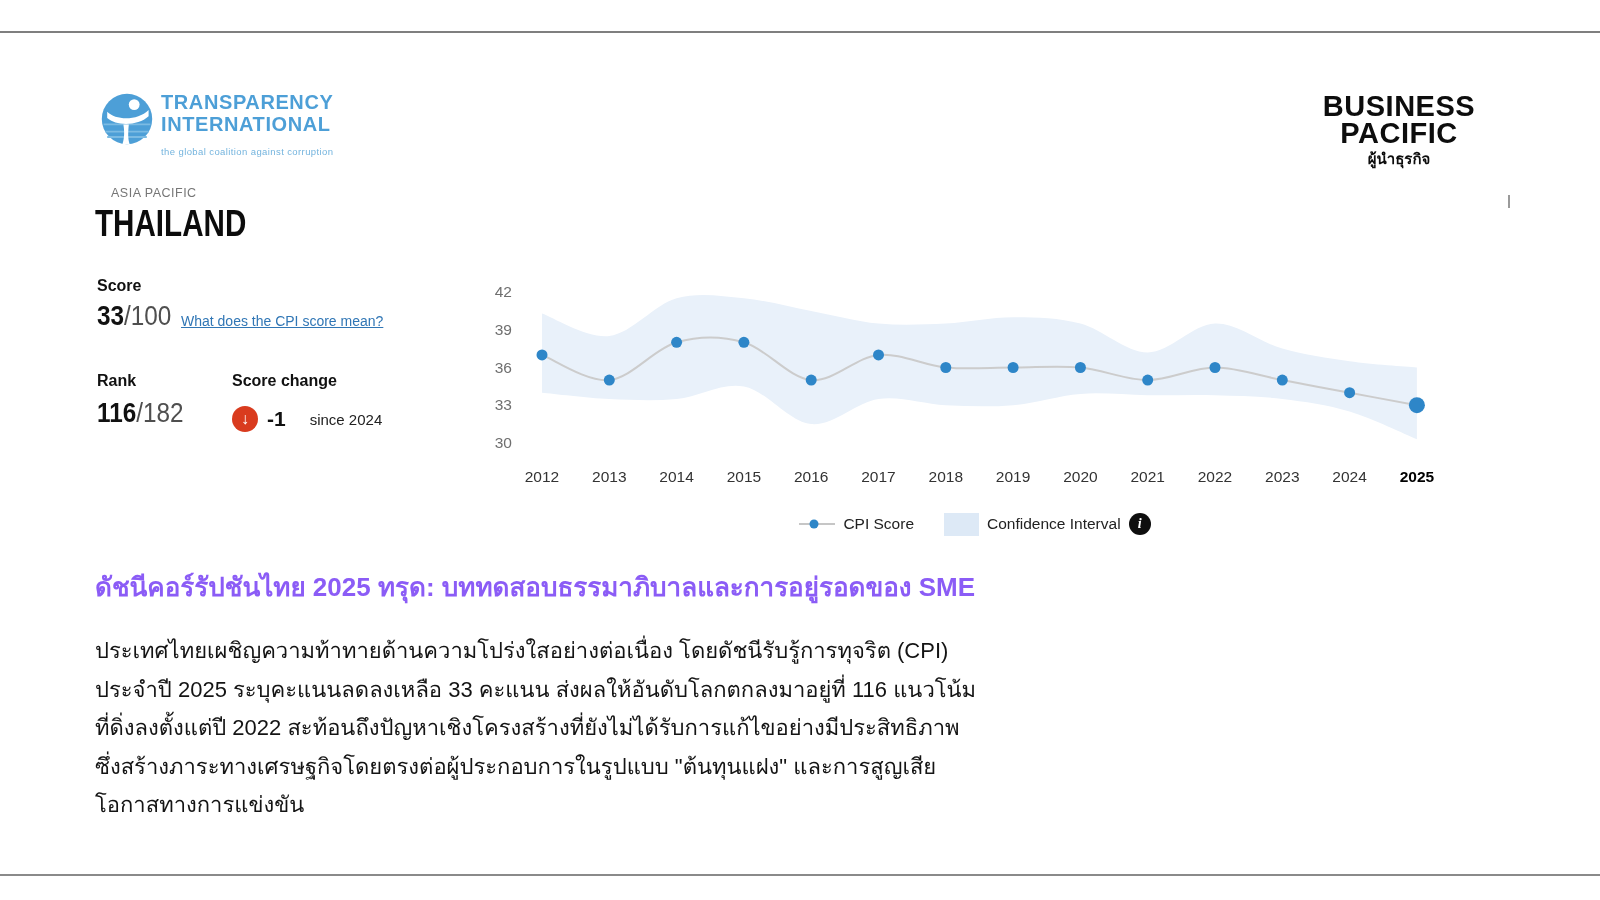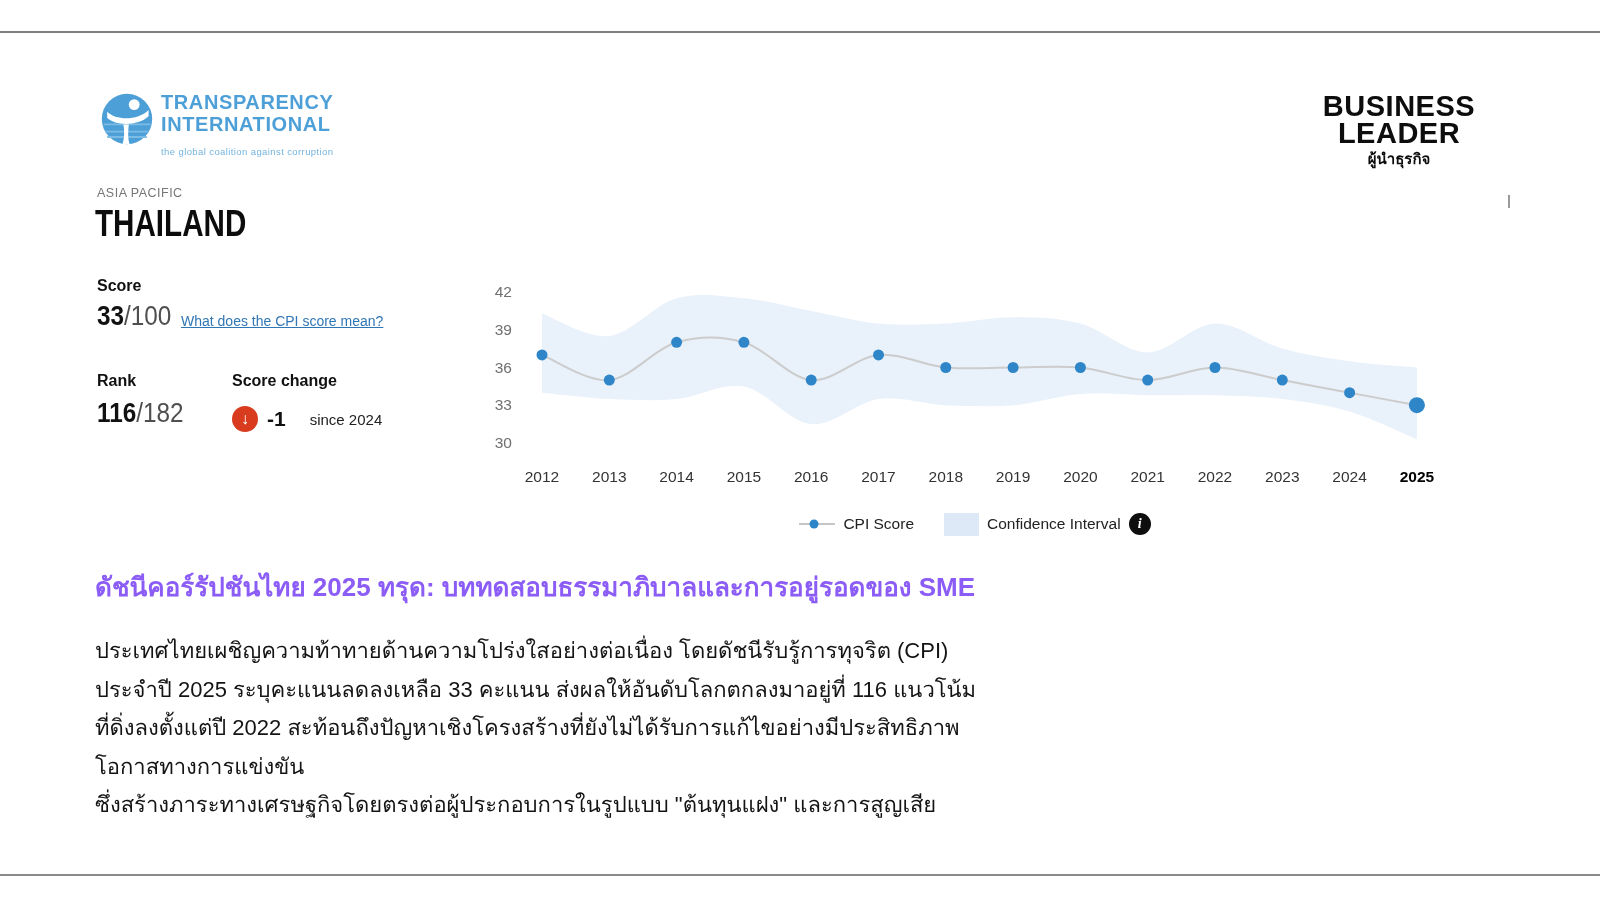--- a/index.html
+++ b/index.html
@@ -17,21 +17,21 @@
   .ti-tag{margin-top:13px;font-size:9.5px;letter-spacing:.4px;color:#74b4de;}
 
   
   .publisher{position:absolute;left:1318px;top:93px;width:162px;text-align:center;color:#0d0d0d;}
   .pub-line{font-weight:800;font-size:29px;line-height:27px;letter-spacing:.5px;}
   .pub-thai{font-size:15px;font-weight:600;}
 
   .cursor-mark{position:absolute;left:1508px;top:195px;width:1.5px;height:13px;background:#9a9a9a;}
 
   
-  .region{position:absolute;left:97px;top:186px;font-size:12.5px;letter-spacing:.5px;color:#767676;}
+  .region{position:absolute;left:111px;top:186px;font-size:12.5px;letter-spacing:.5px;color:#767676;}
   .country{position:absolute;left:95px;top:203px;font-size:37px;font-weight:800;color:#0c0c0c;
            transform:scaleX(.8);transform-origin:0 0;letter-spacing:0;}
 
   
   .lbl{position:absolute;font-size:16px;font-weight:700;color:#111;}
   .bignum{position:absolute;font-size:27px;transform:scaleX(.9);transform-origin:0 0;white-space:nowrap;}
   .bignum .v{font-weight:800;color:#111;}
   .bignum .d{font-weight:300;color:#4f4f4f;}
   .cpi-link{position:absolute;left:181px;top:313px;font-size:14px;color:#3076b5;
             text-decoration:underline;cursor:pointer;}
@@ -74,21 +74,21 @@
     </svg>
     <div class="ti-text">
       <div class="ti-line">TRANSPARENCY</div>
       <div class="ti-line ti-line2">INTERNATIONAL</div>
       <div class="ti-tag">the global coalition against corruption</div>
     </div>
   </div>
 
   <div class="publisher">
     <div class="pub-line">BUSINESS</div>
-    <div class="pub-line">LEADER</div>
+    <div class="pub-line">PACIFIC</div>
     <div class="pub-thai">ผู้นำธุรกิจ</div>
   </div>
 
   <div class="cursor-mark"></div>
 
   <div class="region">ASIA PACIFIC</div>
   <div class="country">THAILAND</div>
 
   <div class="lbl" style="left:97px;top:277px">Score</div>
   <div class="bignum" style="left:97px;top:301px"><span class="v">33</span><span class="d">/100</span></div>
@@ -155,18 +155,18 @@
       <span>Confidence Interval</span>
       <span class="info-circle">i</span>
     </div>
   </div>
 
   <div class="headline">ดัชนีคอร์รัปชันไทย 2025 ทรุด: บททดสอบธรรมาภิบาลและการอยู่รอดของ SME</div>
   <div class="bodytext">
     <div>ประเทศไทยเผชิญความท้าทายด้านความโปร่งใสอย่างต่อเนื่อง โดยดัชนีรับรู้การทุจริต (CPI)</div>
     <div>ประจำปี 2025 ระบุคะแนนลดลงเหลือ 33 คะแนน ส่งผลให้อันดับโลกตกลงมาอยู่ที่ 116 แนวโน้ม</div>
     <div>ที่ดิ่งลงตั้งแต่ปี 2022 สะท้อนถึงปัญหาเชิงโครงสร้างที่ยังไม่ได้รับการแก้ไขอย่างมีประสิทธิภาพ</div>
+    <div>ซึ่งสร้างภาระทางเศรษฐกิจโดยตรงต่อผู้ประกอบการในรูปแบบ "ต้นทุนแฝง" และการสูญเสีย</div>
     <div>โอกาสทางการแข่งขัน</div>
-    <div>ซึ่งสร้างภาระทางเศรษฐกิจโดยตรงต่อผู้ประกอบการในรูปแบบ "ต้นทุนแฝง" และการสูญเสีย</div>
   </div>
 
   <div class="rule bottom" style="top:874px"></div>
 </div>
 
 </body></html>

